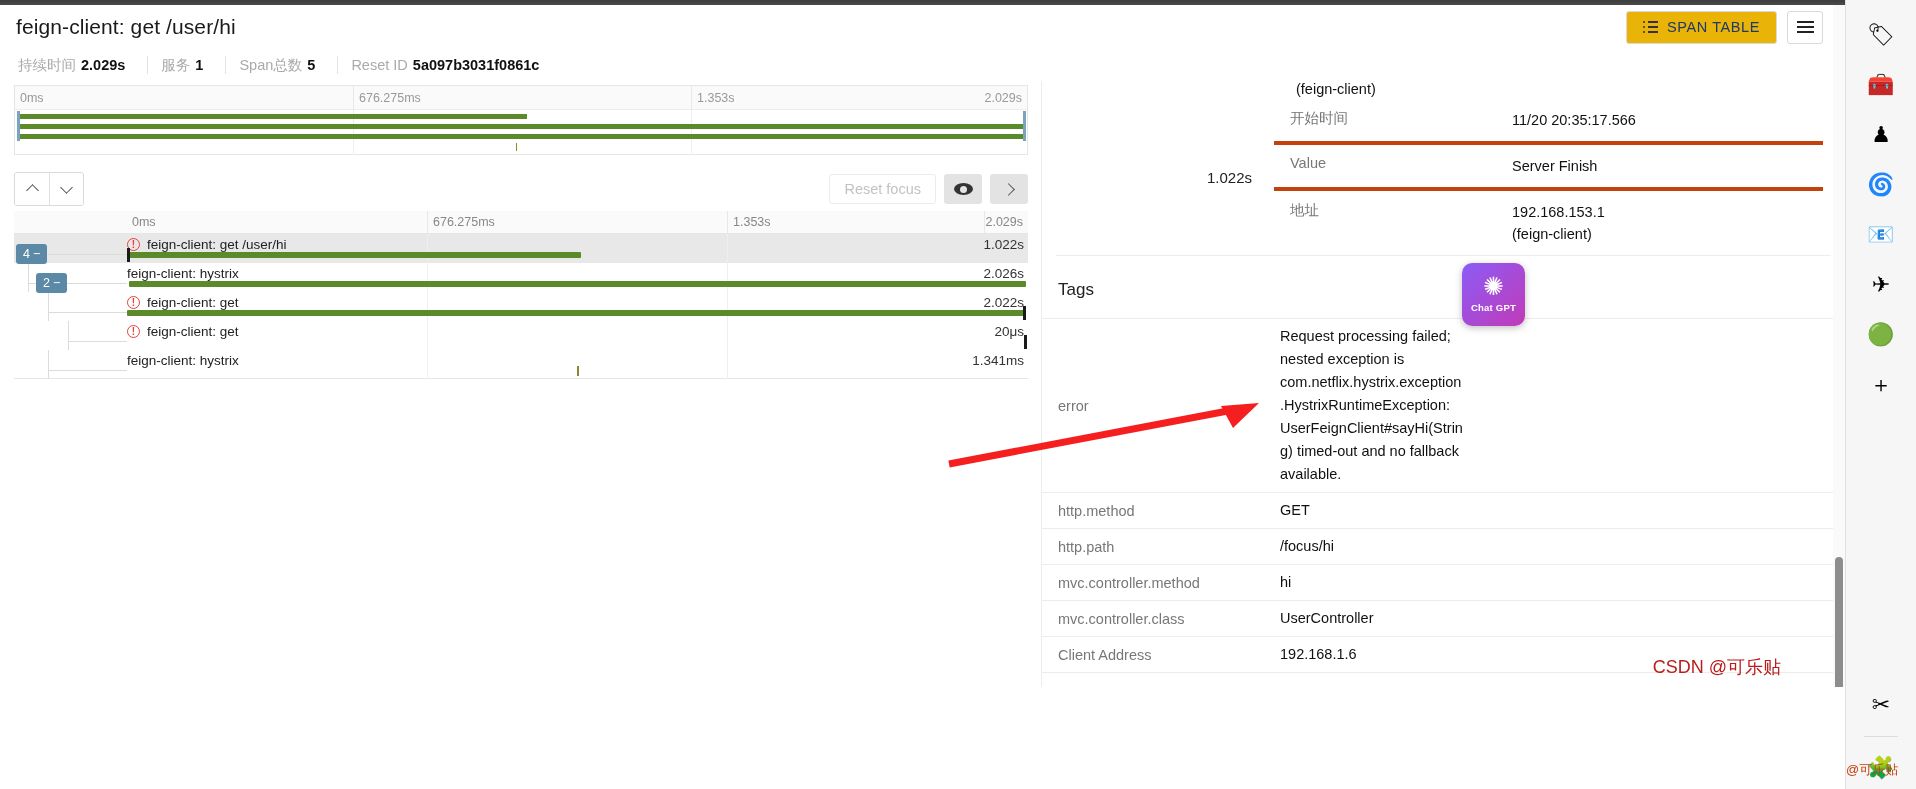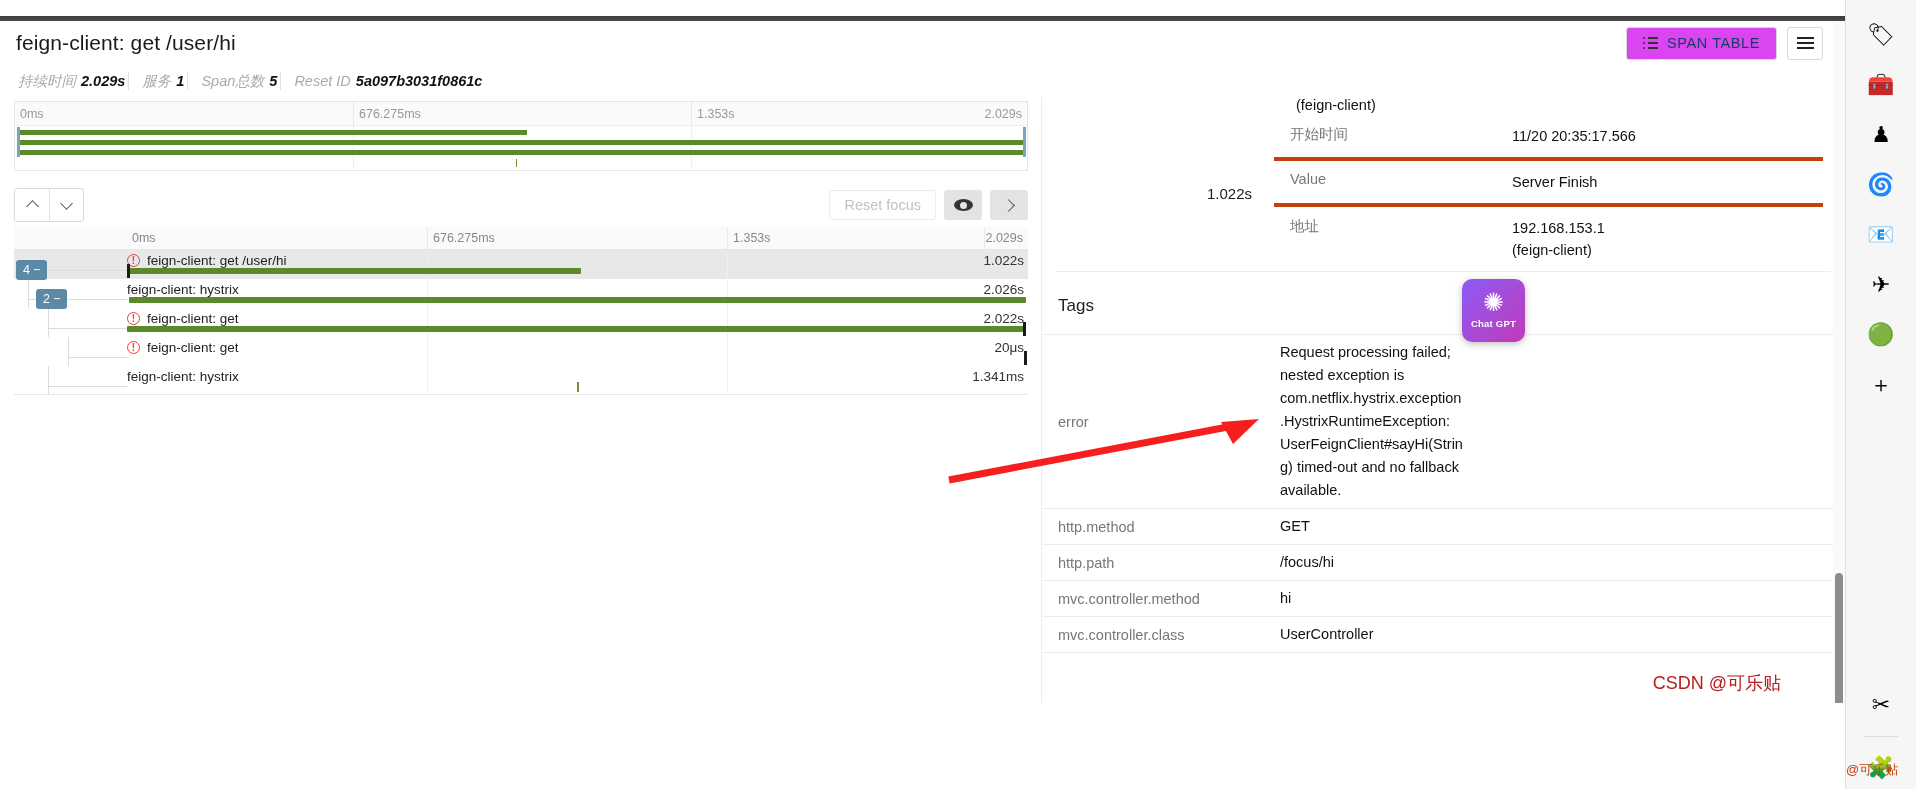--- a/index.html
+++ b/index.html
@@ -4,50 +4,50 @@
 <style>
   * { box-sizing: border-box; margin: 0; padding: 0; }
   html, body {
     width: 1916px; height: 789px;
     font-family: "Liberation Sans", sans-serif;
     background: #fff; overflow: hidden;
   }
   .app { position: relative; width: 1916px; height: 789px; display: flex; }
 
   
-  .page { width: 1845px; height: 687px; position: relative; background:#fff; overflow:hidden;margin-top:16px;}
+  .page { width: 1845px; height: 687px; position: relative; background:#fff; overflow:hidden;}
 
   
   .chrome-strip{position:absolute;top:0;left:0;width:1845px;height:5px;
     background:linear-gradient(#3c3c3c,#4a4a4a);}
 
   
   .trace-header{position:absolute;top:5px;left:0;width:1845px;height:44px;
     background:#fff;display:flex;align-items:center;padding:0 16px;}
   .trace-title{font-size:21px;color:#1a1a1a;font-weight:400;letter-spacing:.1px;}
   .header-actions{margin-left:auto;display:flex;align-items:center;gap:10px;padding-right:6px;}
   .btn-outline{display:flex;align-items:center;gap:9px;height:33px;padding:0 16px;
-    border:1px solid #d9d9d9;border-radius:3px;background:#d946ef;cursor:pointer;
+    border:1px solid #d9d9d9;border-radius:3px;background:#eab308;cursor:pointer;
     font-size:14.5px;color:#1b3a6b;letter-spacing:.6px;}
   .btn-square{width:36px;height:33px;border:1px solid #d9d9d9;border-radius:3px;background:#fff;
     display:flex;align-items:center;justify-content:center;cursor:pointer;}
   .icon-list{display:inline-block;width:15px;height:12px;position:relative;}
   .icon-list i{position:absolute;left:5px;width:10px;height:2px;background:#333;}
   .icon-list i:nth-child(1){top:0}.icon-list i:nth-child(2){top:5px}.icon-list i:nth-child(3){top:10px}
   .icon-list b{position:absolute;left:0;width:2px;height:2px;background:#333;border-radius:50%;}
   .icon-list b:nth-child(4){top:0}.icon-list b:nth-child(5){top:5px}.icon-list b:nth-child(6){top:10px}
   .icon-burger{display:inline-block;width:17px;height:13px;position:relative;}
   .icon-burger i{position:absolute;left:0;width:17px;height:2.4px;background:#222;}
   .icon-burger i:nth-child(1){top:0}.icon-burger i:nth-child(2){top:5.3px}.icon-burger i:nth-child(3){top:10.6px}
 
   
   .trace-meta{position:absolute;top:49px;left:0;width:1845px;height:32px;
     display:flex;align-items:center;padding:0 18px;font-size:14.5px;}
-  .meta-item{display:flex;align-items:center;color:#aaa;padding-right:3px;margin-right:13px;
-    border-right:1px solid #e3e3e3;height:18px;line-height:18px;font-style:italic;}
+  .meta-item{display:flex;align-items:center;color:#aaa;padding-right:22px;margin-right:13px;
+    border-right:1px solid #e3e3e3;height:18px;line-height:18px;}
   .meta-item:last-child{border-right:none;}
   .meta-item .mv{color:#111;font-weight:600;margin-left:5px;}
 
   
   .minimap{position:absolute;top:85px;left:14px;width:1014px;height:70px;
     border:1px solid #e6e6e6;background:#fff;}
   .mm-ticks{position:relative;height:24px;border-bottom:1px solid #eee;background:#fafafa;}
   .mm-tick{position:absolute;top:0;height:24px;border-left:1px solid #e8e8e8;
     font-size:12.5px;color:#999;padding-left:5px;line-height:24px;white-space:nowrap;}
   .mm-tick.first{border-left:none;}
@@ -376,20 +376,24 @@
             <div class="tag-val">/focus/hi</div>
           </div>
           <div class="tag-row">
             <div class="tag-key">mvc.controller.method</div>
             <div class="tag-val">hi</div>
           </div>
           <div class="tag-row">
             <div class="tag-key">mvc.controller.class</div>
             <div class="tag-val">UserController</div>
           </div>
+          <div class="tag-row">
+            <div class="tag-key">Client Address</div>
+            <div class="tag-val">192.168.1.6</div>
+          </div>
         </div>
 
       <div class="d-scroll">
         <div class="arrow-up"></div>
         <div class="track"></div>
         <div class="thumb"></div>
       </div>
     </div>
 
     <svg class="annot-arrow" viewBox="0 0 318 70">

